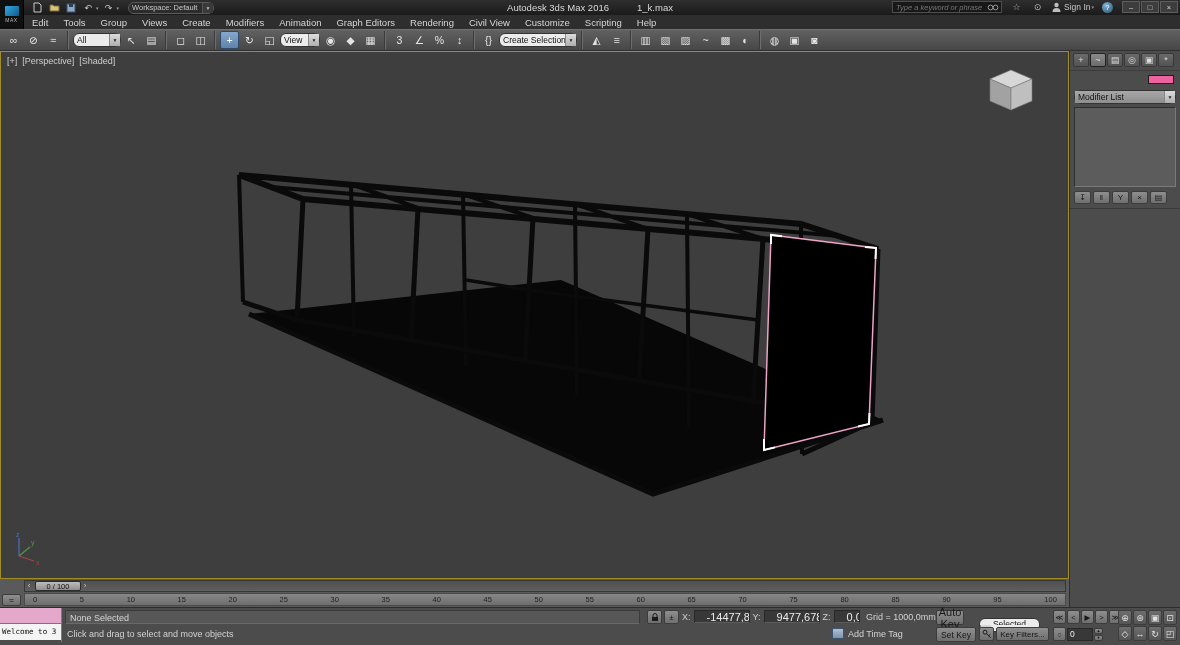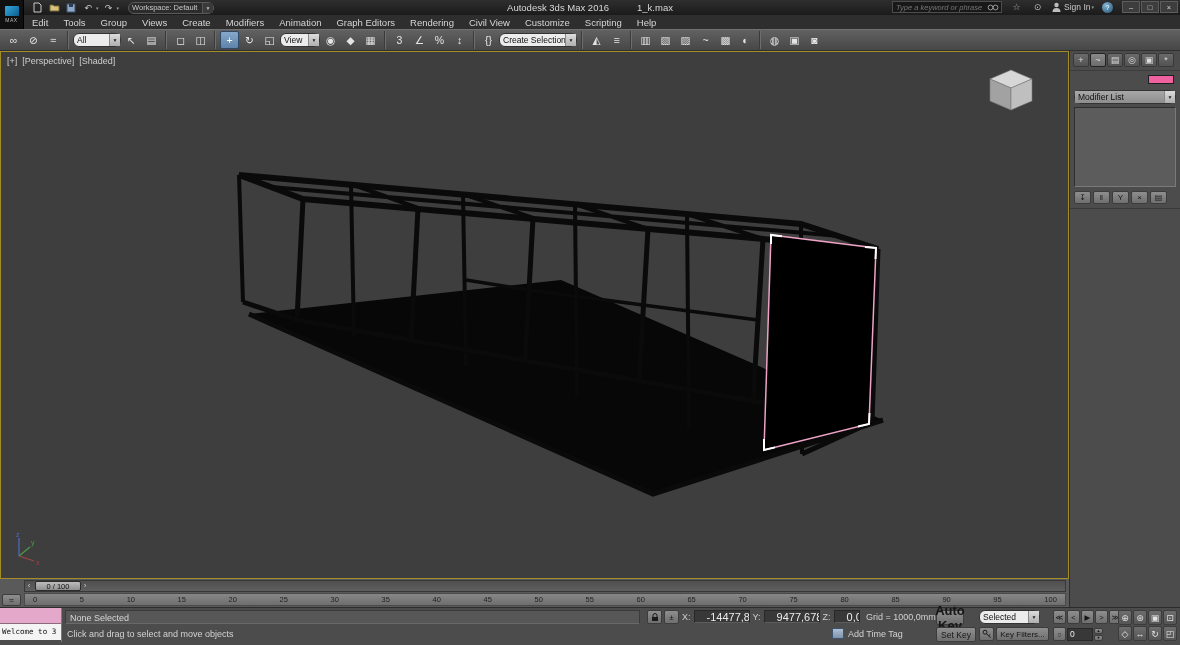--- a/index.html
+++ b/index.html
@@ -97,23 +97,23 @@
   .status-field { position:absolute; left:65px; top:2px; width:575px; height:14px; background:#575757;
     border:1px solid #3a3a3a; border-bottom-color:#696969; color:#d6d6d6; padding:2px 4px; }
   .prompt-line { position:absolute; left:67px; top:21px; color:#d2d2d2;}
   .tiny-btn { width:15px; height:14px; }
   .coords { position:absolute; left:682px; top:2px; display:flex; gap:3px; align-items:center; color:#cfcfcf;}
   .cfield { height:13px; background:#383838; border:1px solid #282828; border-bottom-color:#5c5c5c;
     color:#ececec; font-size:11px; line-height:12px; padding:0 12px; white-space:nowrap; overflow:hidden;}
   .grid-display { position:absolute; left:866px; top:4px; color:#d2d2d2; white-space:nowrap;}
   .timetag { position:absolute; left:832px; top:20px; display:flex; align-items:center; gap:4px; color:#d2d2d2;}
   .timetag .ico { width:12px; height:11px; background:linear-gradient(#aebfd4,#7d93ad); border:1px solid #3e536b;}
-  .akey { position:absolute; left:936px; top:2px; width:28px; height:15px; font-size:13px;font-weight:bold;}
+  .akey { position:absolute; left:936px; top:2px; width:28px; height:15px; font-size:11px;}
   .skey { position:absolute; left:936px; top:19px; width:40px; height:15px; font-size:8.5px;}
-  .sel-combo { position:absolute; left:979px; top:2px; width:61px;}
+  .sel-combo { position:absolute; left:979px; top:10px; width:61px;flex-direction:column;}
   .keymode { position:absolute; left:979px; top:19px; width:15px; height:14px;}
   .kfilters { position:absolute; left:996px; top:19px; width:53px; height:14px; font-size:8px;}
   .tctl { position:absolute; left:1053px; top:2px; display:flex; gap:1px;}
   .tctl2 { position:absolute; left:1053px; top:19px; display:flex; gap:1px; align-items:center;}
   .tc-btn { width:13px; height:14px; font-size:7.5px;}
   .frame-field { width:26px; height:13px; background:#383838; border:1px solid #282828; color:#ececec;
     font-size:8.5px; text-align:left; padding:0 2px; font-family:inherit;}
   .spin { display:flex; flex-direction:column; gap:1px;}
   .spin .sbtn { width:9px; height:6px; font-size:4px;}
   .navgrid { position:absolute; left:1118px; top:2px; display:grid; grid-template-columns:repeat(4,14px);

